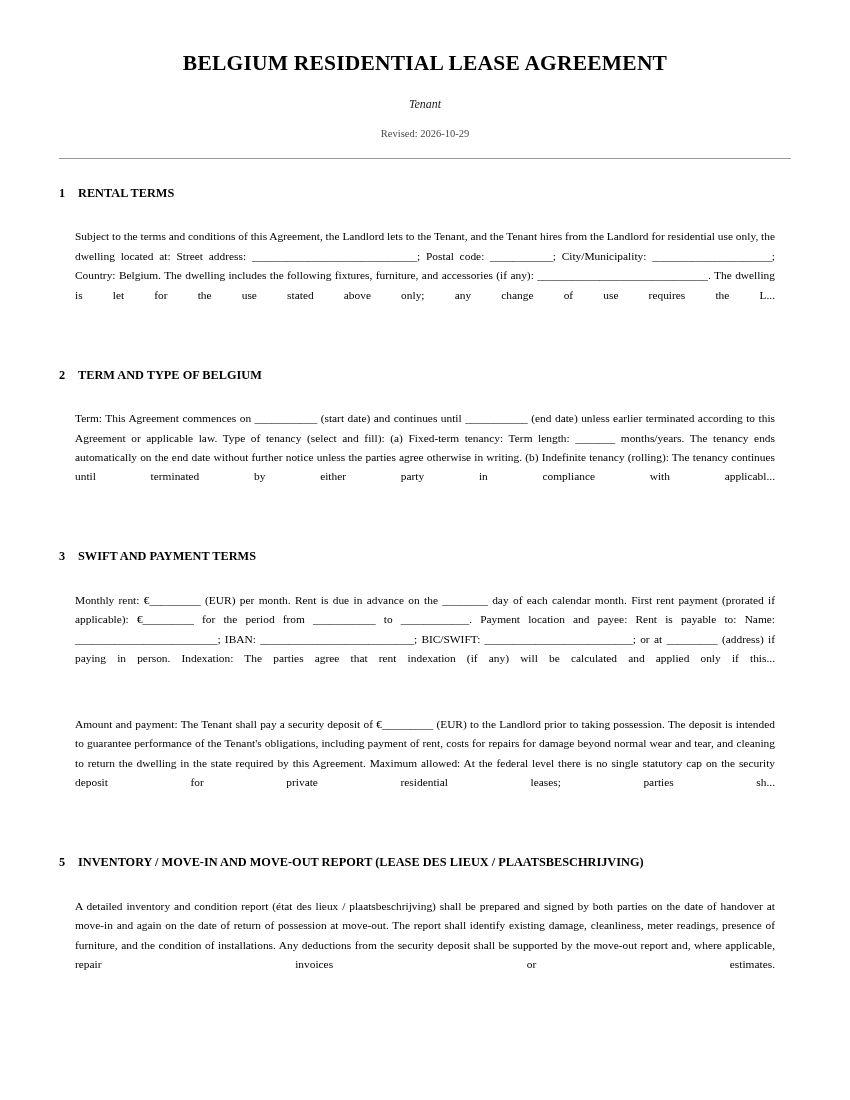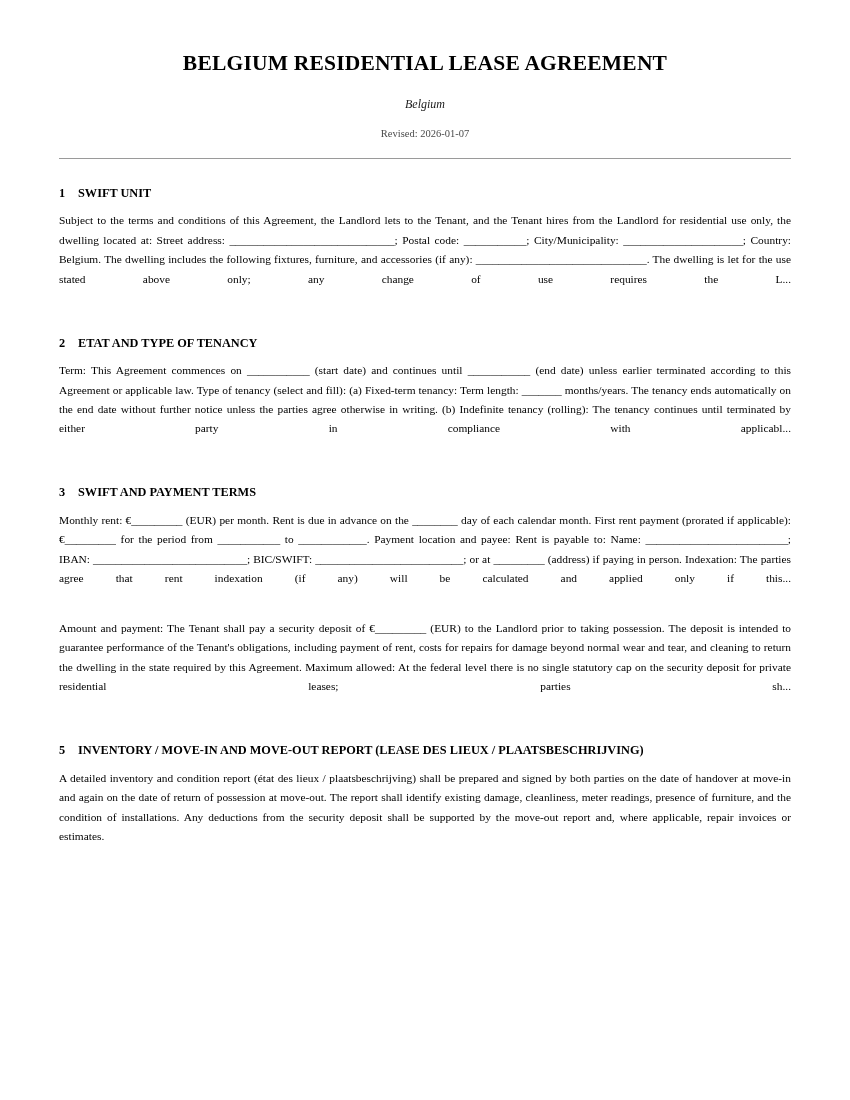--- a/index.html
+++ b/index.html
@@ -80,55 +80,55 @@
   }
   .section-num {
     display: inline-block;
     min-width: 19px;
   }
   .section-body {
     font-size: 11.4px;
     line-height: 19.4px;
     text-align: justify;
     text-justify: inter-word;
-    margin: 0;
+    margin: 16px;
     padding-top: 11px;
     color: #000;
     hyphens: none;
   }
   .section-body::after {
     content: "";
     display: inline-block;
     width: 100%;
   }
 </style>
 </head>
 <body>
 
 <div class="page">
   <div class="content">
 
     <h1 class="doc-title">BELGIUM RESIDENTIAL LEASE AGREEMENT</h1>
 
-    <div class="doc-subtitle">Belgium</div>
+    <div class="doc-subtitle">Tenant</div>
 
-    <div class="doc-revised">Revised: 2026-01-07</div>
+    <div class="doc-revised">Revised: 2026-10-29</div>
 
     <hr class="header-rule">
 
     <div class="section">
       <div class="section-heading">
-        <span class="section-num">1</span><span>SWIFT UNIT</span>
+        <span class="section-num">1</span><span>RENTAL TERMS</span>
       </div>
       <p class="section-body">Subject to the terms and conditions of this Agreement, the Landlord lets to the Tenant, and the Tenant hires from the Landlord for residential use only, the dwelling located at: Street address: _____________________________; Postal code: ___________; City/Municipality: _____________________; Country: Belgium. The dwelling includes the following fixtures, furniture, and accessories (if any): ______________________________. The dwelling is let for the use stated above only; any change of use requires the L...</p>
     </div>
 
     <div class="section">
       <div class="section-heading">
-        <span class="section-num">2</span><span>ETAT AND TYPE OF TENANCY</span>
+        <span class="section-num">2</span><span>TERM AND TYPE OF BELGIUM</span>
       </div>
       <p class="section-body">Term: This Agreement commences on ___________ (start date) and continues until ___________ (end date) unless earlier terminated according to this Agreement or applicable law. Type of tenancy (select and fill): (a) Fixed-term tenancy: Term length: _______ months/years. The tenancy ends automatically on the end date without further notice unless the parties agree otherwise in writing. (b) Indefinite tenancy (rolling): The tenancy continues until terminated by either party in compliance with applicabl...</p>
     </div>
 
     <div class="section">
       <div class="section-heading">
         <span class="section-num">3</span><span>SWIFT AND PAYMENT TERMS</span>
       </div>
       <p class="section-body">Monthly rent: €_________ (EUR) per month. Rent is due in advance on the ________ day of each calendar month. First rent payment (prorated if applicable): €_________ for the period from ___________ to ____________. Payment location and payee: Rent is payable to: Name: _________________________; IBAN: ___________________________; BIC/SWIFT: __________________________; or at _________ (address) if paying in person. Indexation: The parties agree that rent indexation (if any) will be calculated and applied only if this...</p>
     </div>

